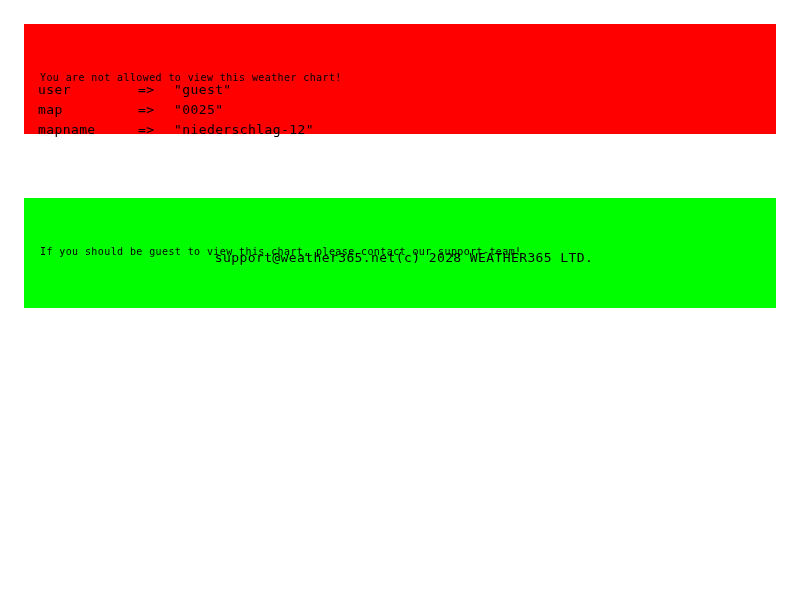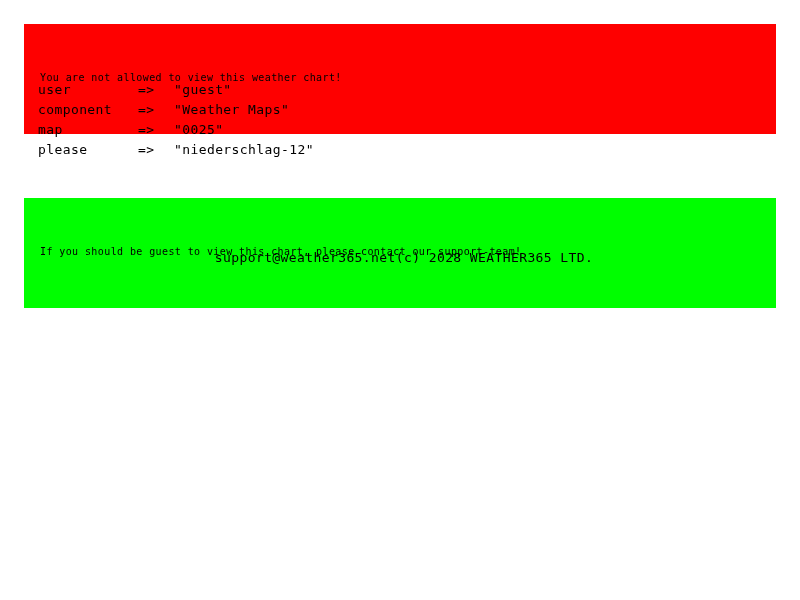--- a/index.html
+++ b/index.html
@@ -100,31 +100,26 @@
   </div>
 
   <table class="params">
     <tbody>
       <tr>
         <td class="key">user</td>
         <td class="arrow">=&gt;</td>
         <td class="val">"guest"</td>
       </tr>
       <tr>
-        <td class="key">component</td>
-        <td class="arrow">=&gt;</td>
-        <td class="val">"Weather Maps"</td>
-      </tr>
-      <tr>
         <td class="key">map</td>
         <td class="arrow">=&gt;</td>
         <td class="val">"0025"</td>
       </tr>
       <tr>
-        <td class="key">please</td>
+        <td class="key">mapname</td>
         <td class="arrow">=&gt;</td>
         <td class="val">"niederschlag-12"</td>
       </tr>
     </tbody>
   </table>
 
   <div class="banner banner-ok">
     <span class="banner-line">If you should be guest to view this chart, please contact our support-team!</span>
   </div>
 

